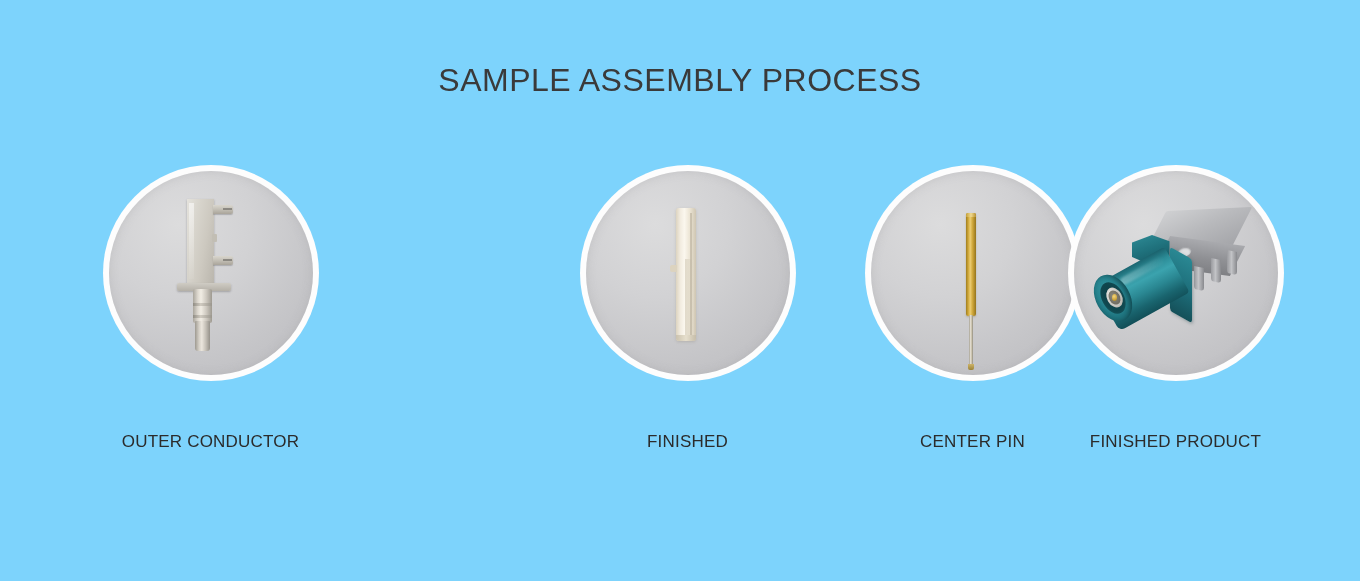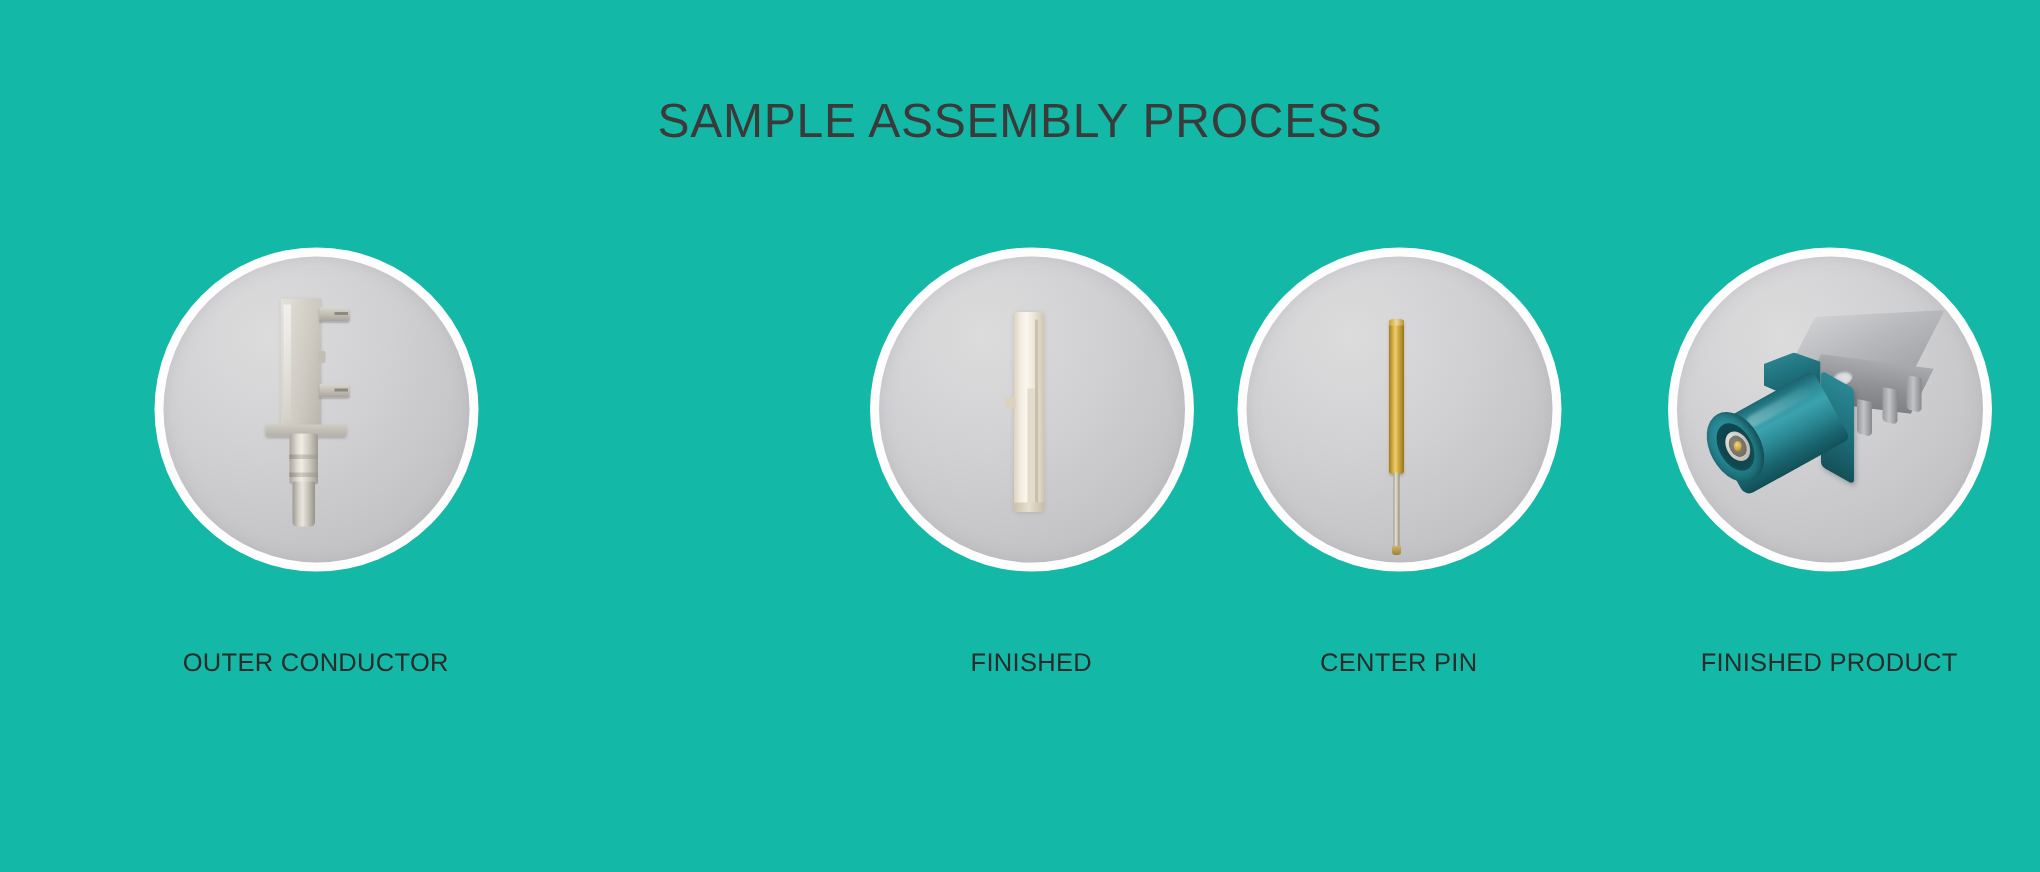--- a/index.html
+++ b/index.html
@@ -11,21 +11,21 @@
     width: 1360px;
     height: 581px;
     background: #ffffff;
     font-family: "Liberation Sans", sans-serif;
     overflow: hidden;
   }
   .page {
     position: relative;
     width: 1360px;
     height: 581px;
-    background: #14b8a6;
+    background: #7dd3fc;
   }
 
   
   .title {
     position: absolute;
     top: 62px;
     left: 0;
     width: 1360px;
     text-align: center;
     font-size: 32px;
@@ -46,22 +46,22 @@
   }
   .step {
     position: absolute;
     top: 0;
     width: 245px;
     height: 330px;
   }
   .step-0 { left: 88px; }
   .step-1 { left: 330px; }
   .step-2 { left: 565px; }
-  .step-3 { left: 810px; }
-  .step-4 { left: 1053px; margin-left: 44px; }
+  .step-3 { left: 850px; }
+  .step-4 { left: 1053px; }
 
   
   .disc {
     position: absolute;
     top: 5px;
     left: 50%;
     transform: translateX(-50%);
     width: 216px;
     height: 216px;
     border-radius: 50%;

